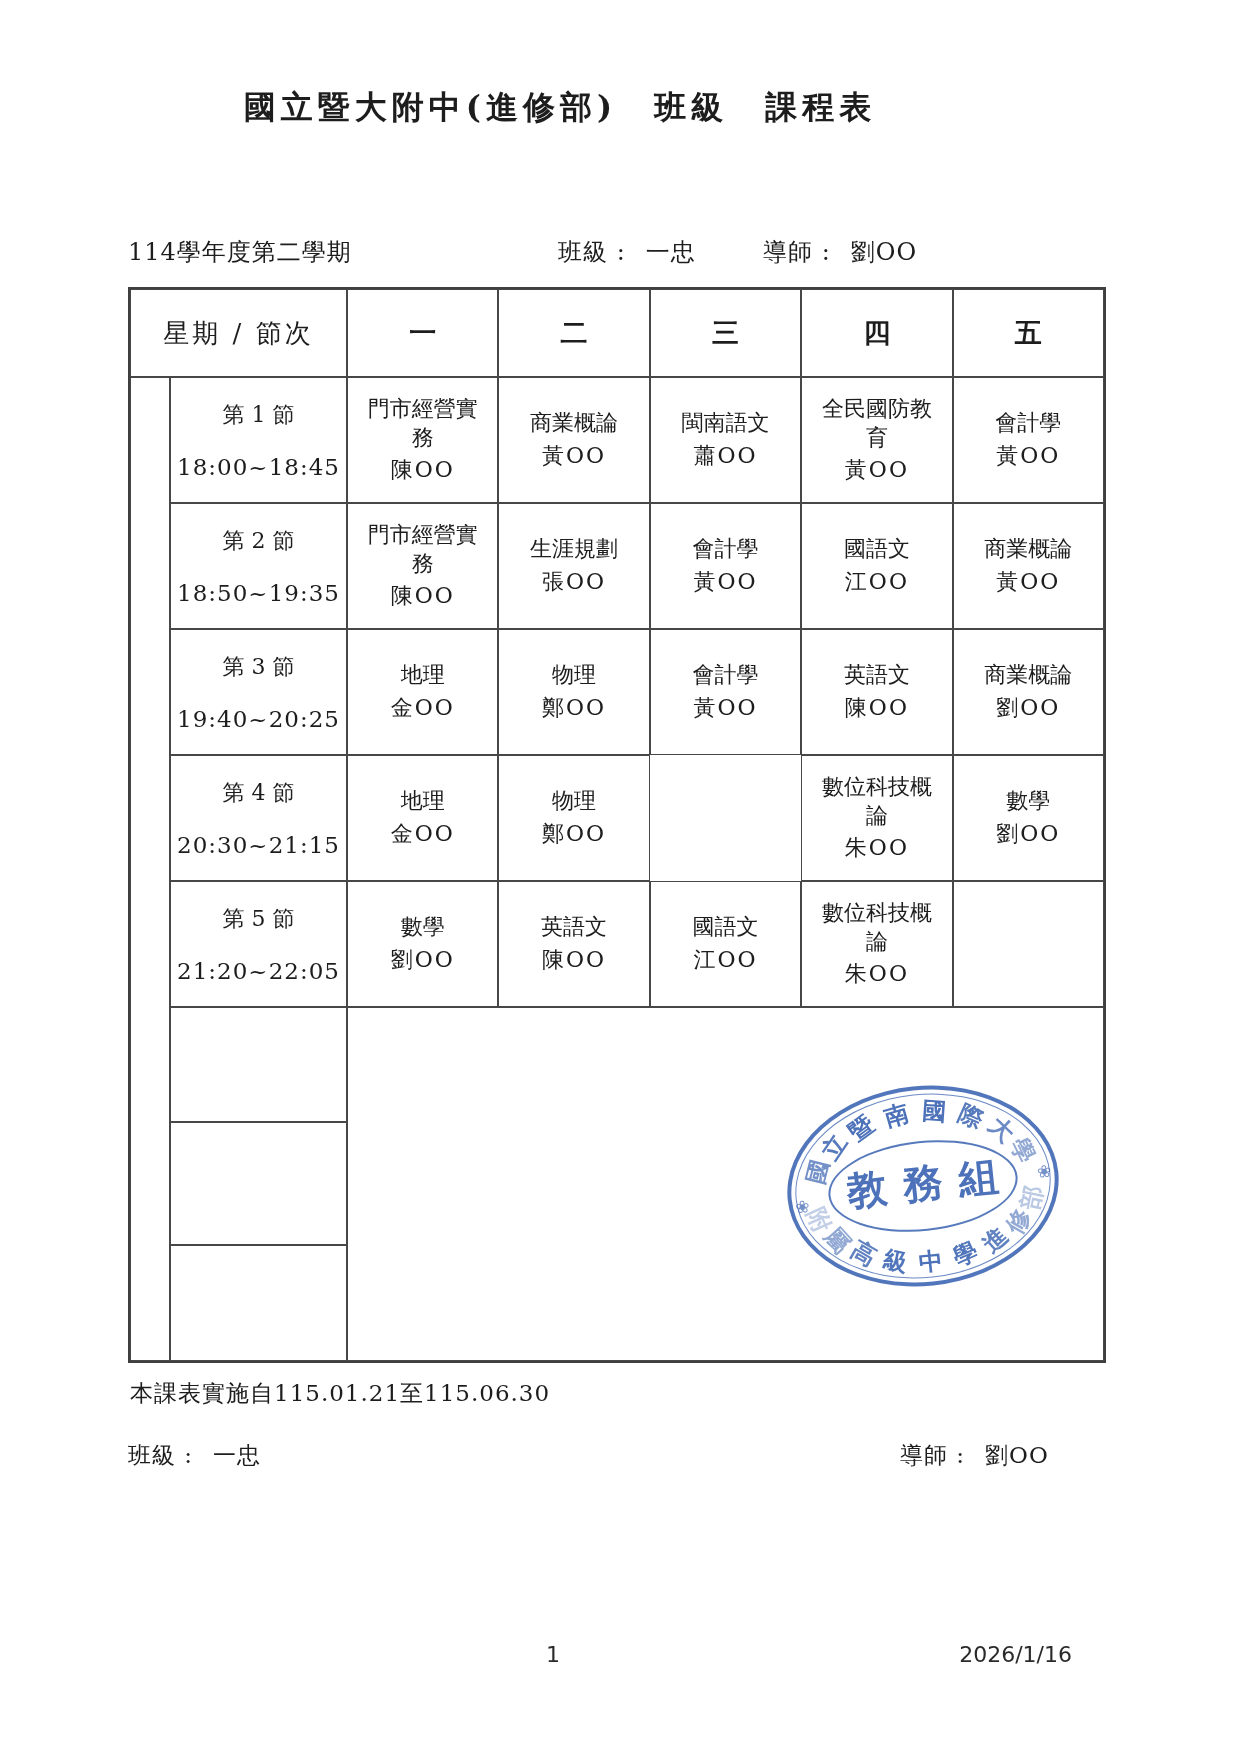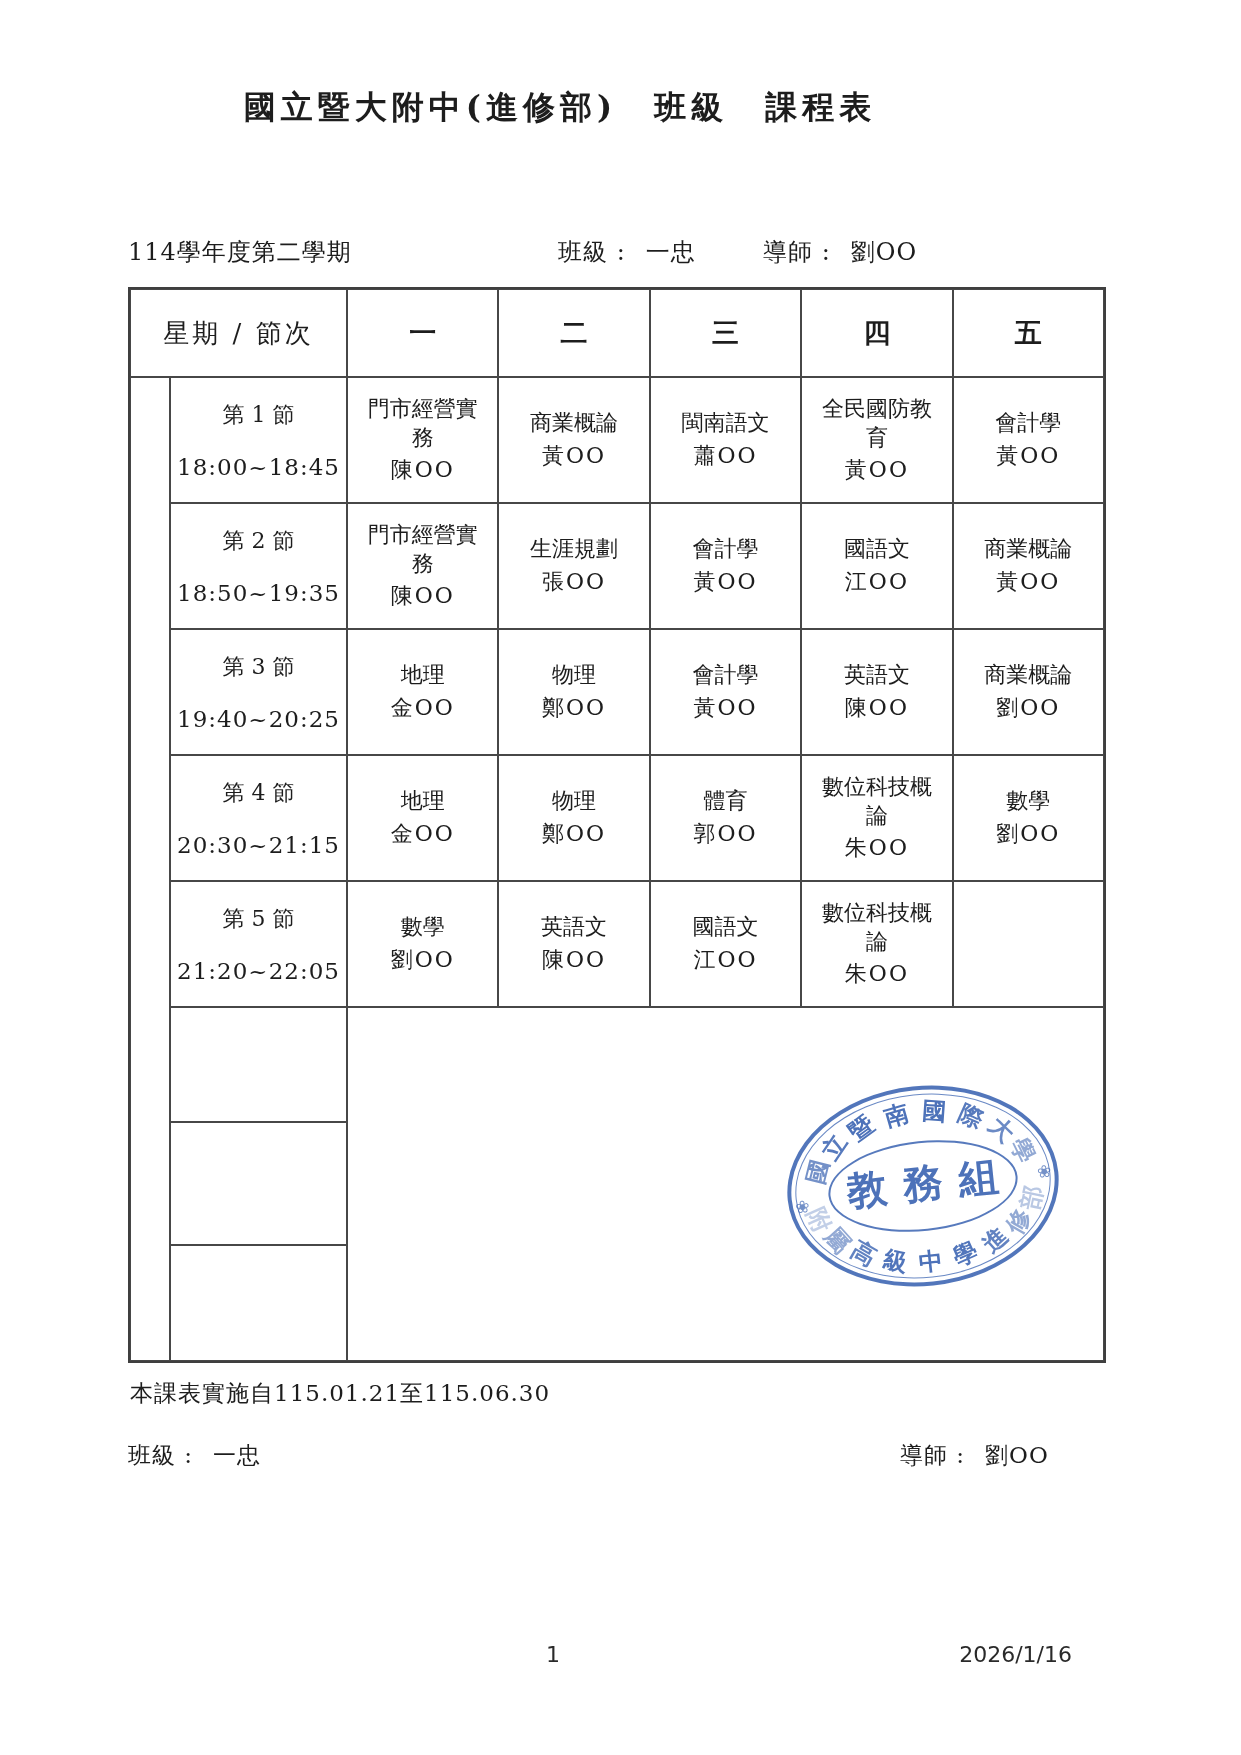--- a/index.html
+++ b/index.html
@@ -157,24 +157,20 @@
         <div class="period-name">第 4 節</div>
         <div class="period-time">20:30~21:15</div>
       </div>
       <div class="cell subjectcell" style="grid-area: 5 / 3;">
         <div class="subject">地理</div>
         <div class="teacher">金OO</div>
       </div>
       <div class="cell subjectcell" style="grid-area: 5 / 4;">
         <div class="subject">物理</div>
         <div class="teacher">鄭OO</div>
-      </div>
-      <div class="cell subjectcell" style="grid-area: 5 / 5;">
-        <div class="subject">體育</div>
-        <div class="teacher">郭OO</div>
       </div>
       <div class="cell subjectcell" style="grid-area: 5 / 6;">
         <div class="subject">數位科技概論</div>
         <div class="teacher">朱OO</div>
       </div>
       <div class="cell subjectcell" style="grid-area: 5 / 7;">
         <div class="subject">數學</div>
         <div class="teacher">劉OO</div>
       </div>
       <div class="cell periodcell" style="grid-area: 6 / 2;">

